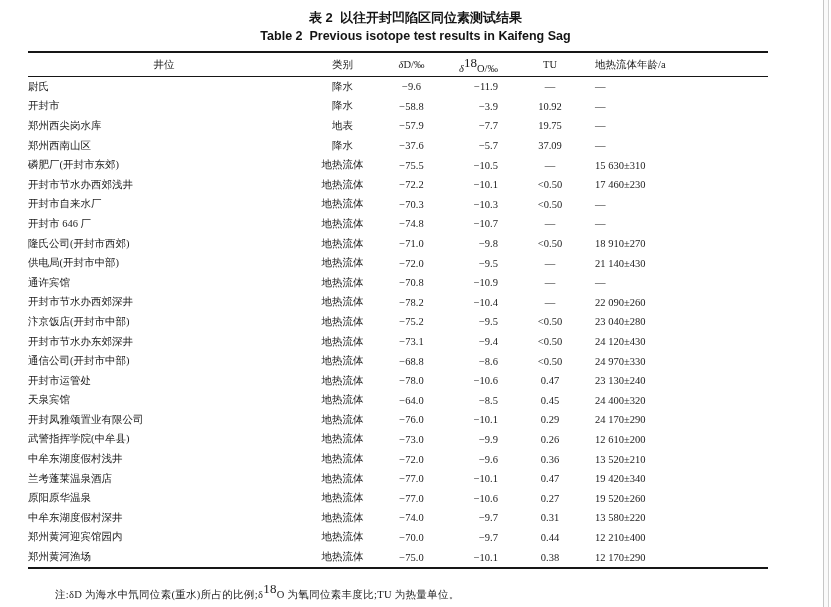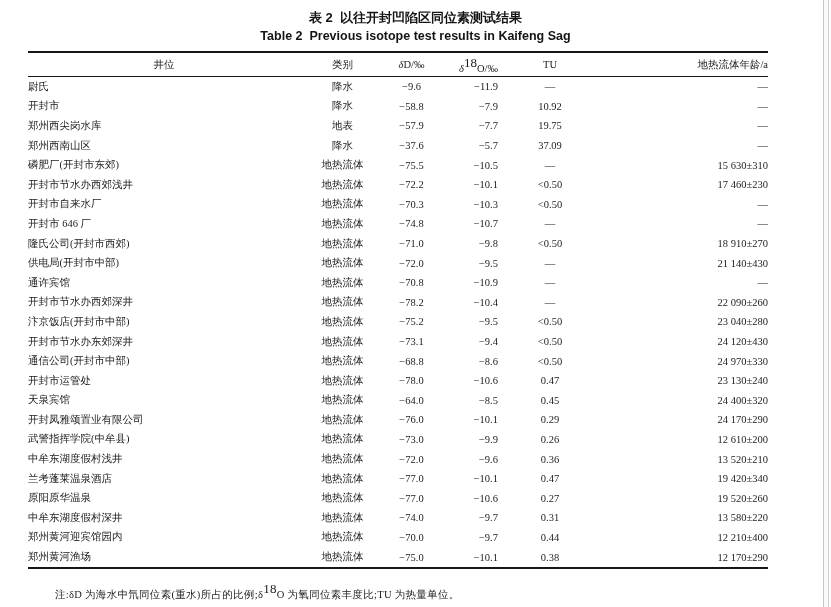--- a/index.html
+++ b/index.html
@@ -55,21 +55,21 @@
   table.isotope td {
     height: 19.6px;
     padding: 0;
     vertical-align: middle;
   }
   .c-well { }
   .c-cat  { text-align: center; }
   .c-dd   { text-align: center; padding-right: 5px !important; }
   .c-do   { text-align: right; padding-right: 7px !important; }
   .c-tu   { text-align: center; }
-  .c-age  { text-align: right; }
+  .c-age  { text-align: left; }
   .greek-i { font-style: italic; }
   sup { font-size: 13px; }
   .note {
     position: absolute; top: 581px; left: 55px;
     font-size: 10.5px;
     color: #1c1c1c;
     letter-spacing: 0.3px;
   }
   .page-edge {
     position: absolute; top: 0; right: 2px;
@@ -112,21 +112,21 @@
       <td class="c-cat">降水</td>
       <td class="c-dd">−9.6</td>
       <td class="c-do">−11.9</td>
       <td class="c-tu">—</td>
       <td class="c-age">—</td>
     </tr>
         <tr>
       <td class="c-well">开封市</td>
       <td class="c-cat">降水</td>
       <td class="c-dd">−58.8</td>
-      <td class="c-do">−7.9</td>
+      <td class="c-do">−3.9</td>
       <td class="c-tu">10.92</td>
       <td class="c-age">—</td>
     </tr>
         <tr>
       <td class="c-well">郑州西尖岗水库</td>
       <td class="c-cat">地表</td>
       <td class="c-dd">−57.9</td>
       <td class="c-do">−7.7</td>
       <td class="c-tu">19.75</td>
       <td class="c-age">—</td>

